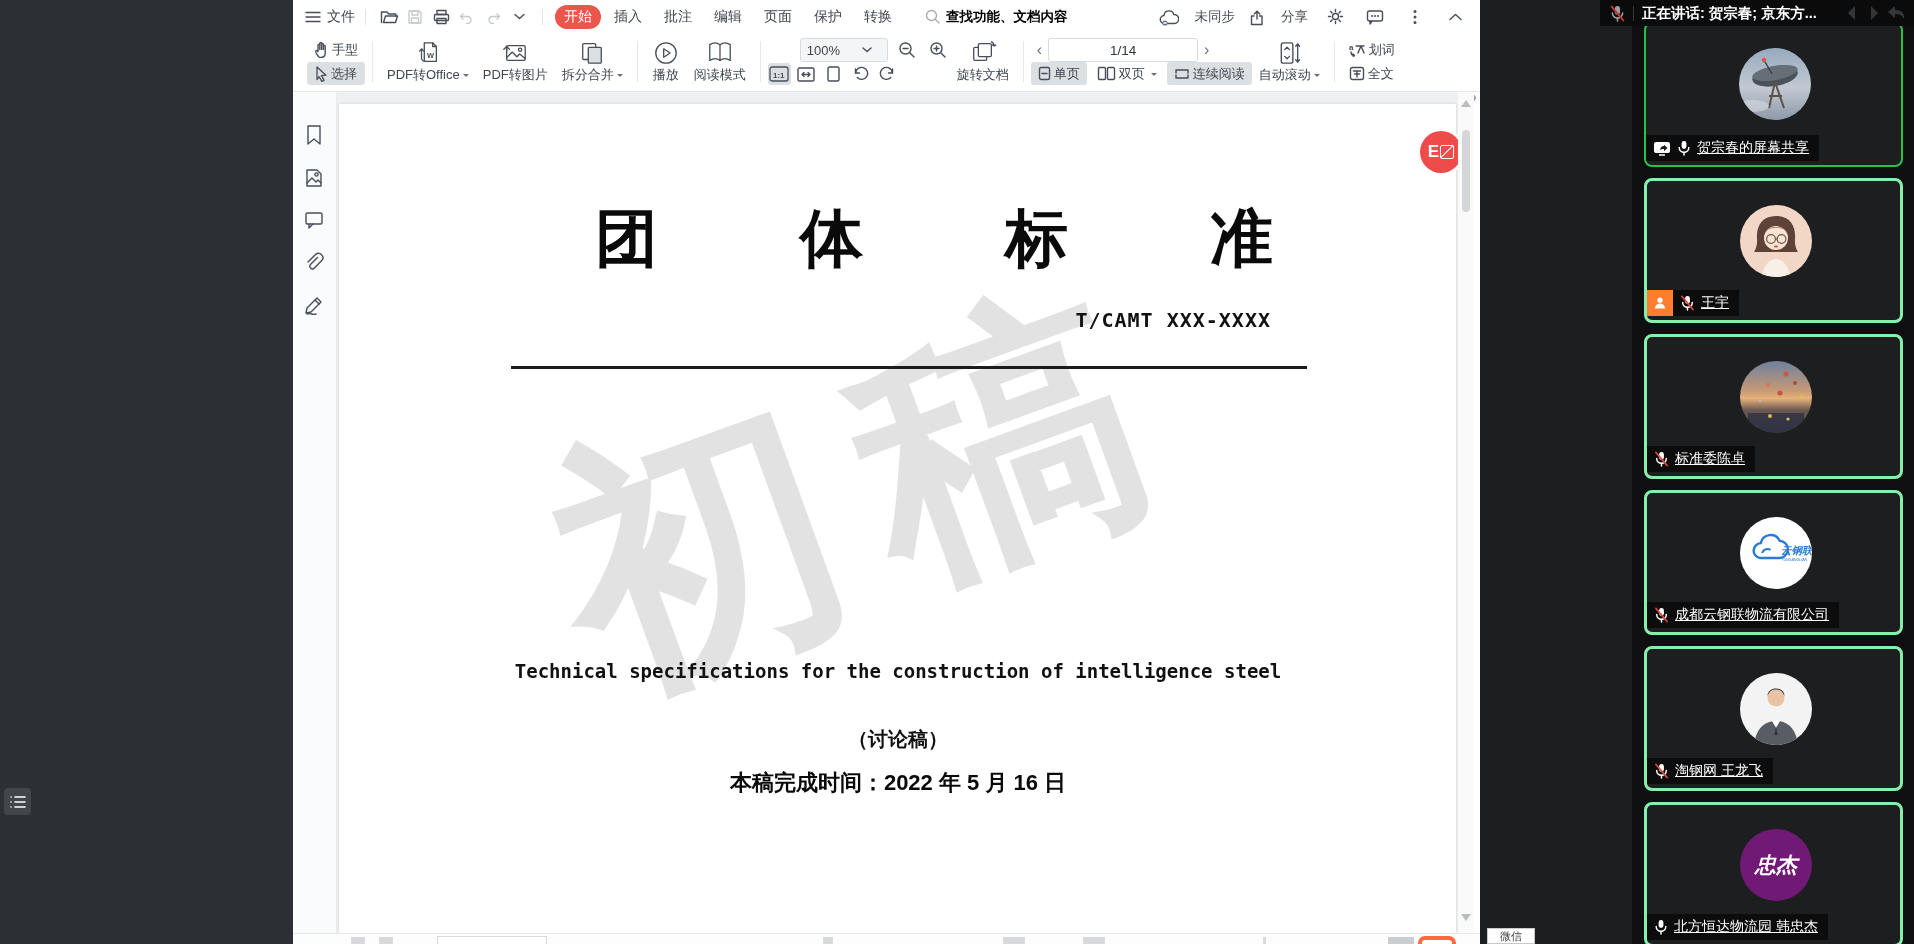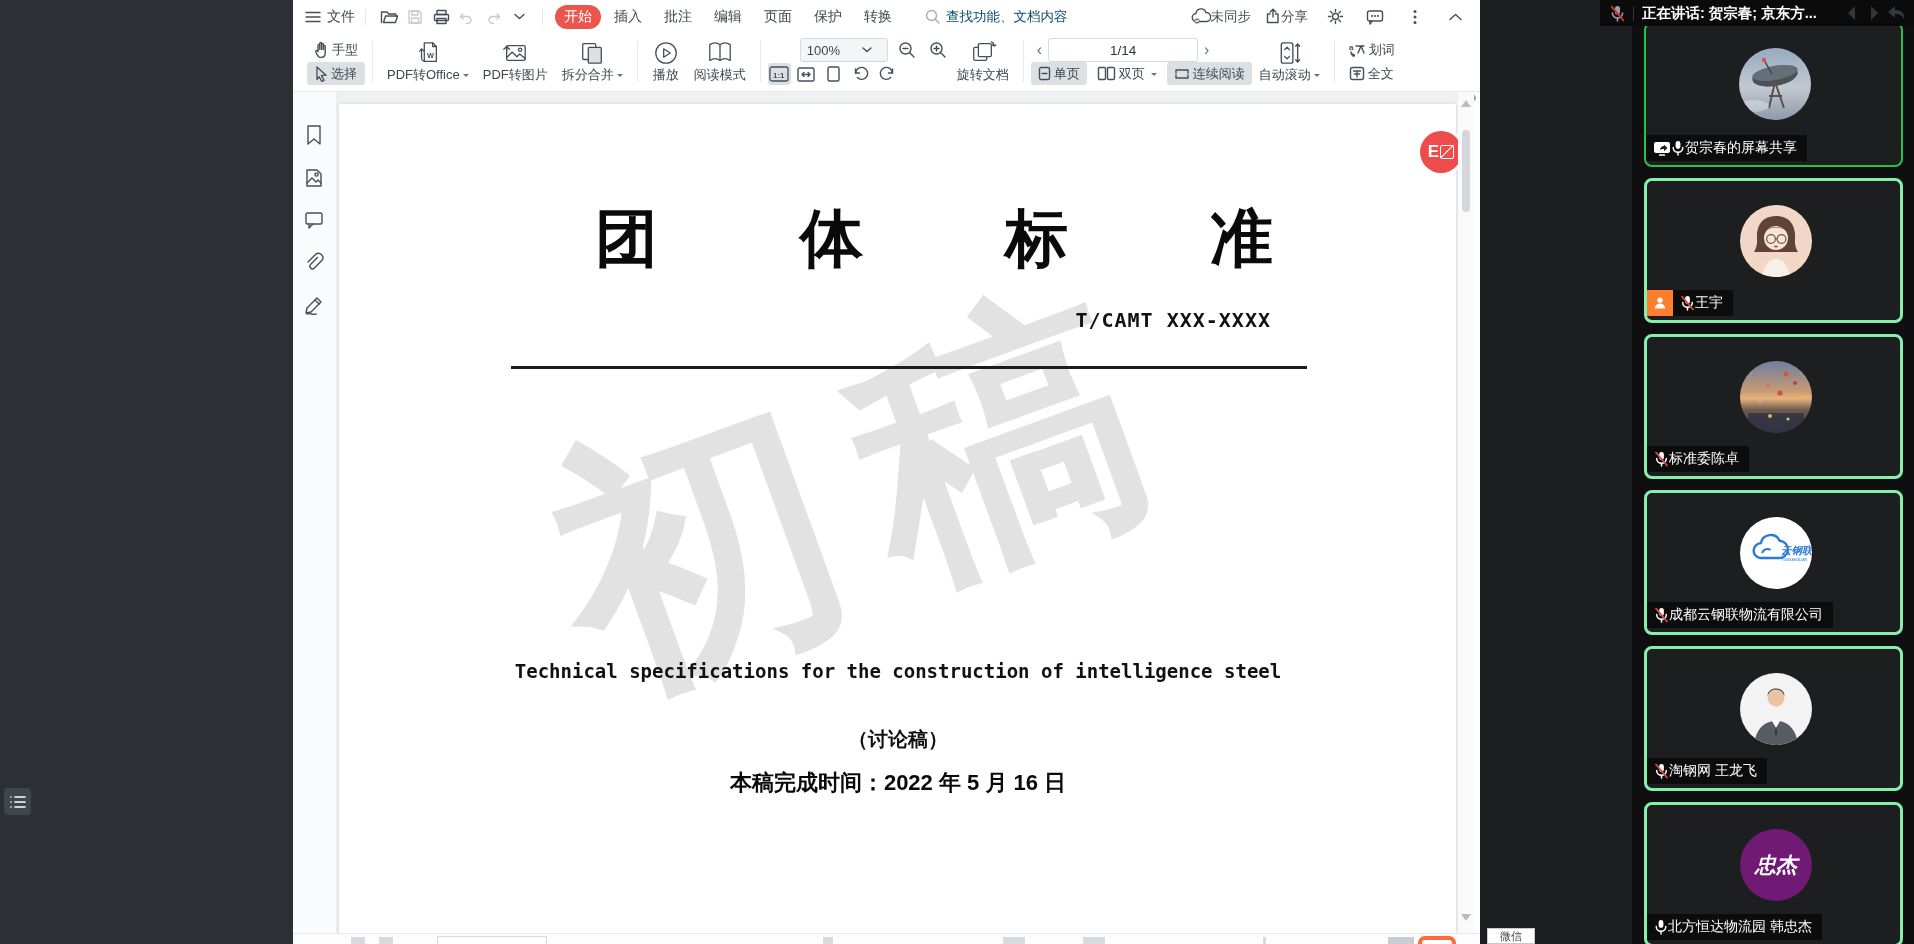--- a/index.html
+++ b/index.html
@@ -17,23 +17,23 @@
   #wps { left:293px; top:0; width:1187px; height:944px; background:#fff; }
 
   .row1 { position:absolute; left:0; top:0; width:100%; height:33px; display:flex; align-items:center;
     padding:0 12px; font-size:14px; color:#3f4650; background:#fff; }
   .row1 .grp { display:flex; align-items:center; }
   .vsep1 { width:1px; height:16px; background:#e3e5e8; margin:0 10px; }
   .menu-file { display:flex; align-items:center; gap:6px; cursor:pointer; }
   .qbtn { width:26px; height:24px; display:flex; align-items:center; justify-content:center; border-radius:3px; }
   .tab { padding:3px 9px; margin:0 2px; border-radius:13px; cursor:pointer; white-space:nowrap; }
   .tab.active { background:#ea564c; color:#fff; }
-  .searchbox { display:flex; align-items:center; gap:6px; margin-left:22px; color:#0c4a6e; font-size:13.5px; }
+  .searchbox { display:flex; align-items:center; gap:6px; margin-left:22px; color:#000000; font-size:13.5px;font-weight:bold; }
   .right-cluster { margin-left:auto; display:flex; align-items:center; gap:14px; color:#49505b; font-size:13.5px; }
-  .right-item { display:flex; align-items:flex-start; gap:0; }
+  .right-item { display:flex; align-items:flex-end; gap:16px; }
 
   .row2 { position:absolute; left:0; top:33px; width:100%; height:59px; display:flex; align-items:stretch;
     padding:2px 6px 3px 14px; border-bottom:1px solid #e7e8ea; background:#fff; font-size:13px; color:#3f4650; }
   .vsep2 { width:1px; background:#e7e8ea; margin:6px 7px; }
   .stack2 { display:flex; flex-direction:column; justify-content:space-between; padding:3px 0; }
   .sbtn { height:23px; display:flex; align-items:center; gap:3px; padding:0 7px; border-radius:3px; white-space:nowrap; }
   .sbtn.on { background:#dde0e3; }
   .bigbtn { display:flex; flex-direction:column; align-items:center; justify-content:space-between;
     padding:5px 7px 4px; white-space:nowrap; border-radius:3px; }
   .bigbtn .lbl { display:flex; align-items:center; }
@@ -93,22 +93,22 @@
   #st-box { position:absolute; left:144px; top:2px; width:110px; height:14px; background:#fff; border:1px solid #d9d9d9; }
   #st-logo { position:absolute; left:1125px; top:2px; width:38px; height:16px; border:4px solid #ff6a3d; border-radius:7px; background:#fff; }
 
   
   #panel-col { left:1632px; top:0; width:282px; height:944px; background:#0f0f11; }
   .tile { position:absolute; left:12px; width:259px; height:145px; background:#1d1e20;
     border:3px solid #86efac; border-radius:8px; overflow:hidden; }
   .tile.speaking { border:2px solid #27c14b; }
   .avt { position:absolute; left:93px; top:24px; width:72px; height:72px; border-radius:50%; overflow:hidden;font-style:italic; }
   .labelrow { position:absolute; left:0; bottom:4px; display:flex; align-items:stretch; height:26px; }
-  .plabel { background:rgba(8,8,8,.78); display:flex; align-items:center; padding:0 10px 0 7px;
-    color:#fff; font-size:14px; white-space:nowrap; }
+  .plabel { background:rgba(8,8,8,.78); display:flex; align-items:center; gap:6px; padding:0 10px 0 7px;
+    color:#fff; font-size:14px; white-space:nowrap;text-decoration:underline; }
   .hostbadge { width:26px; height:26px; background:#ff7d2e; display:flex; align-items:center; justify-content:center; }
 
   #speakbar { left:1600px; top:0; width:314px; height:26px; background:#0b0b0c; display:flex; align-items:center;
     padding:0 6px 0 10px; gap:8px; z-index:5; }
   #speakbar .div { width:1px; height:15px; background:#35363a; }
   #speakbar .txt { color:#fff; font-size:14.5px; font-weight:600; white-space:nowrap; overflow:hidden; }
   #speakbar .darkics { margin-left:auto; display:flex; align-items:center; gap:2px; }
 
   #wechat-tip { left:1487px; top:928px; width:48px; height:16px; background:#fff; border:1px solid #c9c9c9;
     font-size:11px; color:#444; display:flex; align-items:flex-start; justify-content:center; z-index:6; overflow:hidden; }

